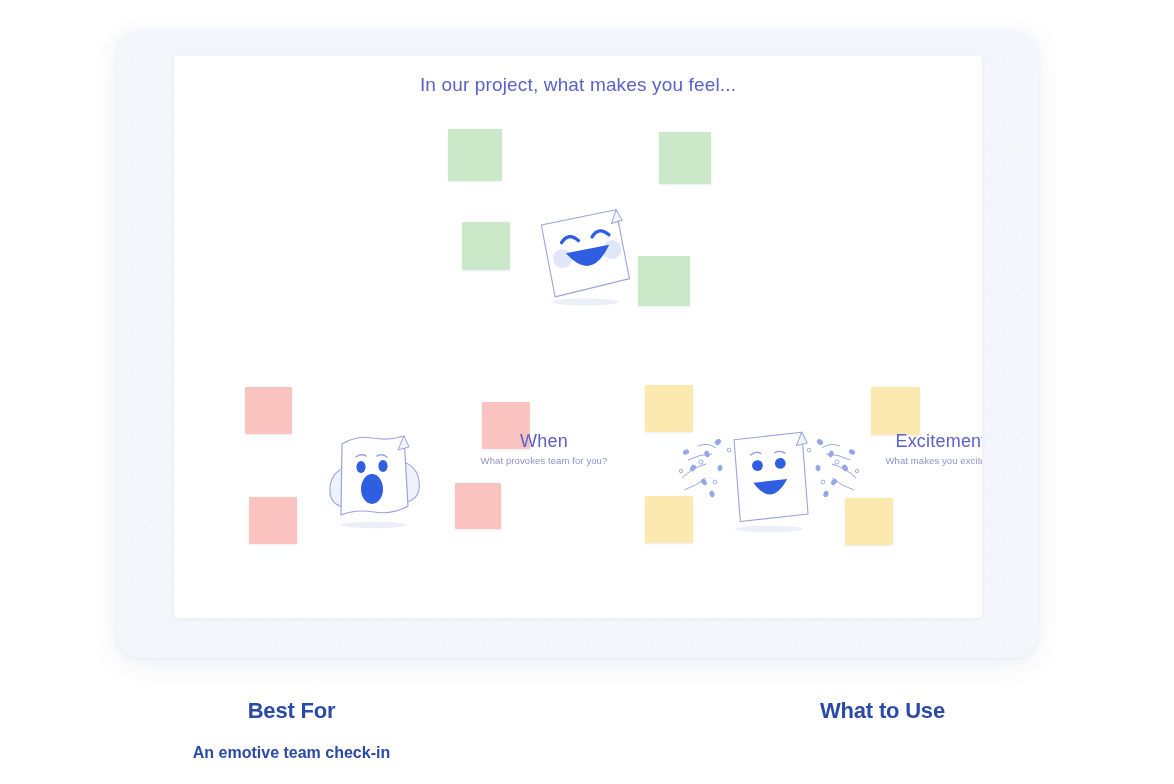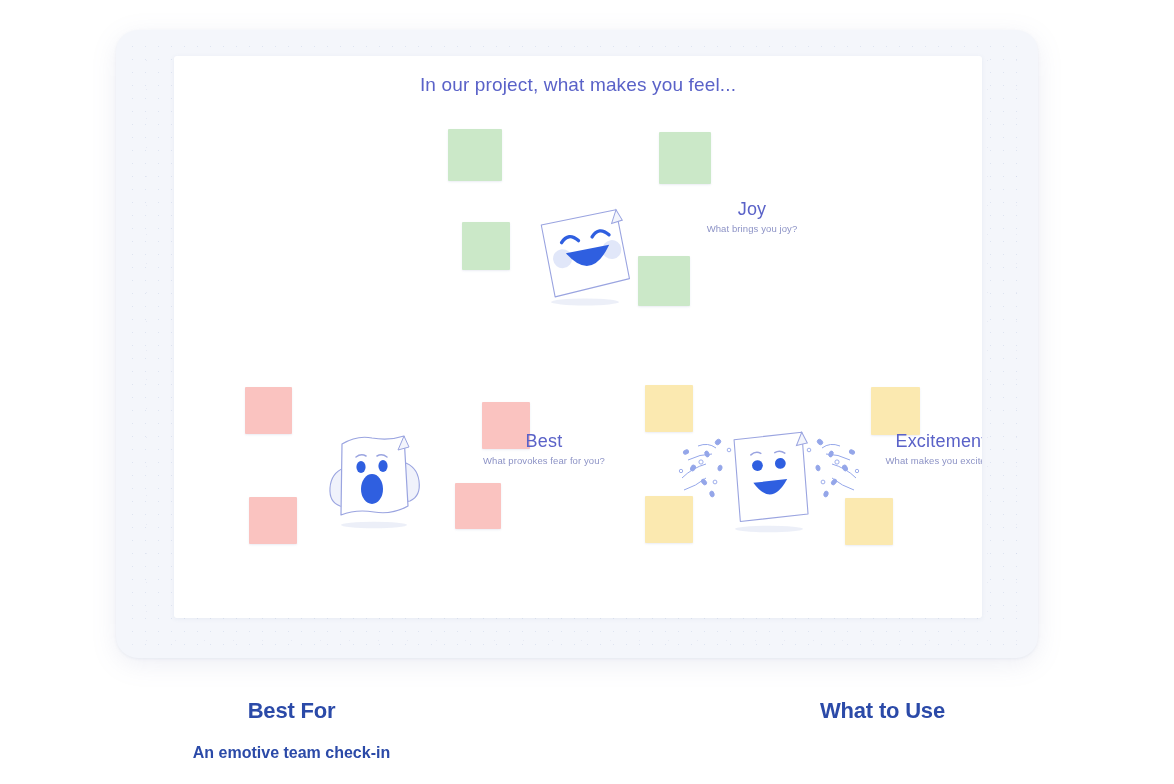--- a/index.html
+++ b/index.html
@@ -137,24 +137,20 @@
 
 <div class="canvas">
 
   <div class="board-title">In our project, what makes you feel...</div>
 
   <div class="note note-green" style="left:274px; top:73px; width:54px; height:52px;"></div>
   <div class="note note-green" style="left:485px; top:76px; width:52px; height:52px;"></div>
   <div class="note note-green" style="left:288px; top:166px; width:48px; height:48px;"></div>
   <div class="note note-green" style="left:464px; top:200px; width:52px; height:50px;"></div>
 
-  <div class="cluster-label label-joy">
-    <div class="cluster-title">Joy</div>
-    <div class="cluster-sub">What brings you joy?</div>
-  </div>
 
   <div class="illus" style="left:355px; top:142px;">
     <svg width="110" height="110" viewBox="0 0 110 110">
       <ellipse cx="56" cy="104" rx="34" ry="3.4" fill="#e6e9f5" opacity="0.75"></ellipse>
       <g transform="rotate(-7 55 55)">
         <path d="M16,22 L92,16 L97,86 L21,95 Z" fill="#ffffff" stroke="#9aa4e0" stroke-width="1.1" stroke-linejoin="round"></path>
         <path d="M92,16 L86,29 L97,27 Z" fill="#f3f5fc" stroke="#9aa4e0" stroke-width="1"></path>
         <circle cx="33" cy="58" r="9.5" fill="#cfd9f6" opacity="0.62"></circle>
         <circle cx="83" cy="55" r="9.5" fill="#cfd9f6" opacity="0.62"></circle>
         <path d="M34,42 q8,-10 17,0" fill="none" stroke="#2f5fe0" stroke-width="3.4" stroke-linecap="round"></path>
@@ -163,22 +159,22 @@
       </g>
     </svg>
   </div>
 
   <div class="note note-pink" style="left:71px; top:331px; width:47px; height:47px;"></div>
   <div class="note note-pink" style="left:308px; top:346px; width:48px; height:47px;"></div>
   <div class="note note-pink" style="left:75px; top:441px; width:48px; height:47px;"></div>
   <div class="note note-pink" style="left:281px; top:427px; width:46px; height:46px;"></div>
 
   <div class="cluster-label label-fear">
-    <div class="cluster-title">Best</div>
-    <div class="cluster-sub">What provokes fear for you?</div>
+    <div class="cluster-title">When</div>
+    <div class="cluster-sub">What provokes team for you?</div>
   </div>
 
   <div class="illus" style="left:140px; top:368px;">
     <svg width="118" height="110" viewBox="0 0 118 110">
       <ellipse cx="60" cy="101" rx="33" ry="3.2" fill="#e6e9f5" opacity="0.75"></ellipse>
 
       <path d="M30,44 q-13,5 -14,20 q-1,14 10,18 q7,2 9,-6 q2,-9 -5,-32 z" fill="#f0f2fb" stroke="#9aa4e0" stroke-width="1.1" stroke-linejoin="round"></path>
 
       <path d="M89,38 q14,4 16,19 q2,15 -9,20 q-8,2 -10,-7 q-2,-9 3,-32 z" fill="#f0f2fb" stroke="#9aa4e0" stroke-width="1.1" stroke-linejoin="round"></path>
 

